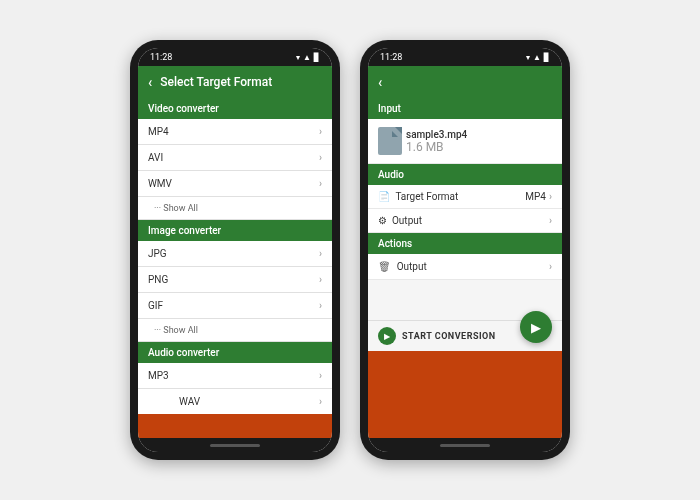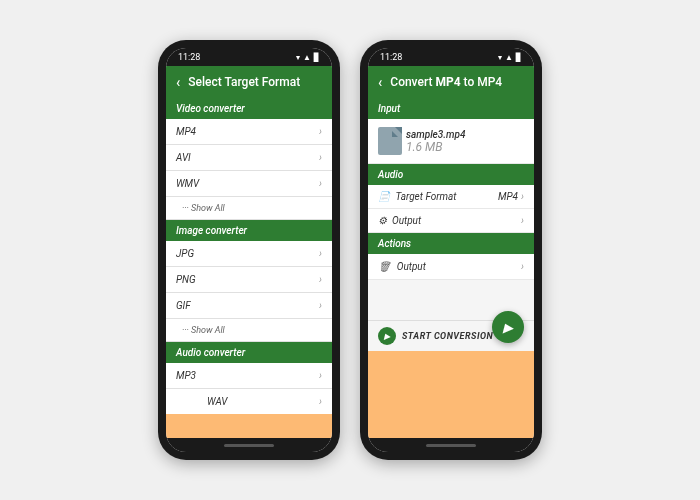--- a/index.html
+++ b/index.html
@@ -8,21 +8,21 @@
       height: 500px;
       background: #f0f0f0;
       display: flex;
       justify-content: center;
       align-items: center;
       gap: 20px;
       font-family: 'Roboto', Arial, sans-serif;
     }
 
     .phone {
-      width: 182px;
+      width: 210px;
       height: 420px;
       background: #1a1a1a;
       border-radius: 28px;
       padding: 8px;
       display: flex;
       flex-direction: column;
       box-shadow: 0 4px 16px rgba(0,0,0,0.3);
     }
 
     .phone-screen {
@@ -64,22 +64,21 @@
     }
 
     .back-arrow {
       font-size: 14px;
       cursor: pointer;
     }
 
     .screen-content {
       flex: 1;
       overflow-y: auto;
-      background: #fdba74;
-      font-style: italic;
+      background: #c2410c;
     }
 
     
     .section-header {
       background: #2e7d32;
       color: white;
       font-size: 10px;
       font-weight: 500;
       padding: 5px 10px;
     }
@@ -352,21 +351,20 @@
       <span>11:28</span>
       <div class="status-icons">
         <span>▾</span>
         <span>▲</span>
         <span>▊</span>
       </div>
     </div>
 
     <div class="header-bar">
       <span class="back-arrow">‹</span>
-      <span>Convert <strong>MP4</strong> to MP4</span>
     </div>
 
     <div class="screen-content">
 
       <div class="section-header">Input</div>
       <div class="file-row">
         <div class="file-icon">
           <svg width="16" height="20" viewBox="0 0 16 20">
             <rect width="12" height="19" rx="1" fill="#90a4ae"></rect>
             <polygon points="10,0 16,6 10,6" fill="#607d8b"></polygon>

